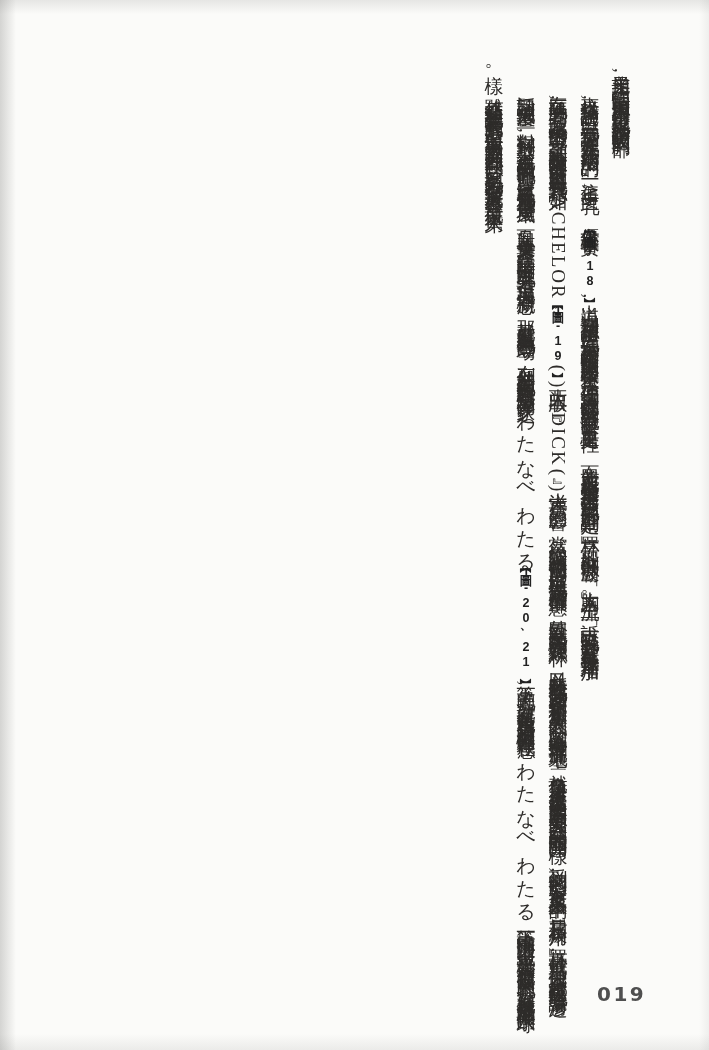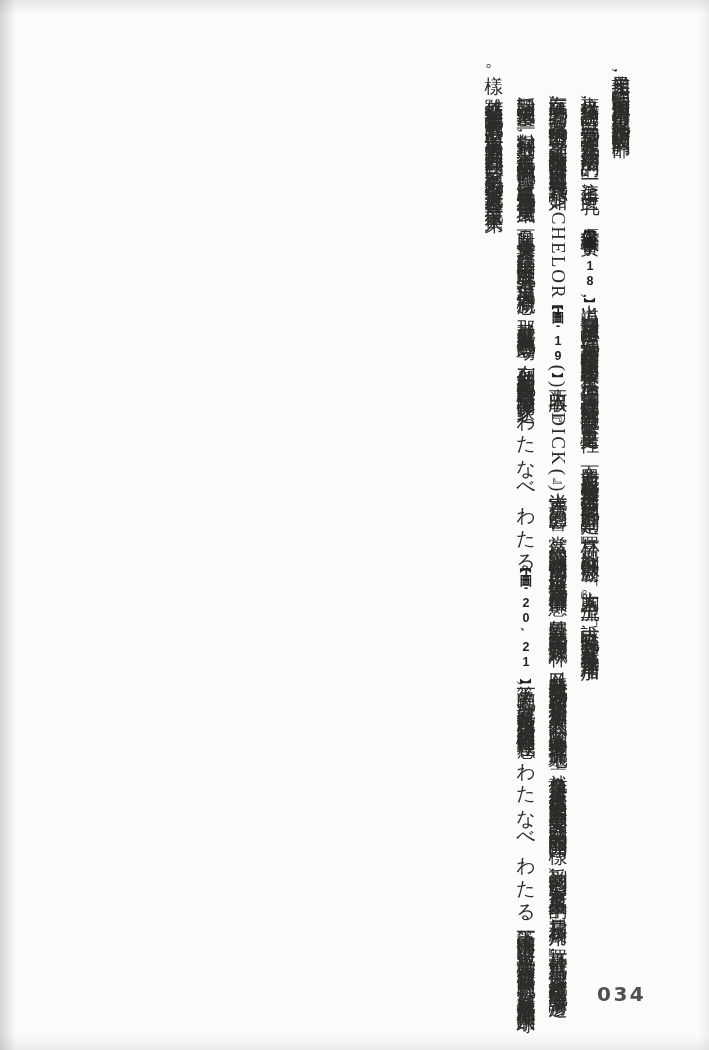--- a/index.html
+++ b/index.html
@@ -72,14 +72,14 @@
 <div class="page">
   <div class="vignette"></div>
 
   <div class="text-area">
       <p class="para"><span class="seg">業界用語,這個時期一般人很少會用「巨乳」來指稱胸圍較大的胸部。</span></p>
       <p class="para indent"><span class="seg">直接從結論說起,「巨乳」這個詞是從一九八九年才成為一般用詞的。這一年,巨乳AV女優松坂季實子</span><span class="figref">【圖1-18】</span><span class="seg">出道,週刊雜誌使用了「巨乳」這個詞來介紹擁有搶眼胸圍的松坂季實子後,才使這個詞一躍成為一般社會的流行字眼(主要是男性)。而先前在成人影視中最常被用來指涉「巨乳」的形容詞則是「D罩杯」,一般社會則以「波霸」、「大胸」為主流。訴求「巨乳」的聲音是從八五年後才逐漸增加。</span></p>
       <p class="para indent"><span class="seg">在巨乳研究者間,認為此現象的出現,是受到了該時期大量從外國引進日本的巨乳寫真雜誌,如『BACHELOR』</span><span class="figref">【圖1-19】</span><span class="seg">(大亞出版)、『DICK』(大洋書房)的影響。當然,從時間上稍微往前回溯,堪稱巨乳偶像元祖的榊原郁惠、外國巨乳女星的先驅安格妮絲・林、以及新時代巨乳偶像的河合奈保子和柏原芳惠等人的人氣,的確是為這波潮流打下了地基。就像是頂著日本人從未見過的巨大胸圍的金髮外國人,開著黑船叩關開國一樣。受到它們的影響,愈來愈多日本的A片和三級片用「D罩杯」當成賣點,使日本全體都被「巨乳盼望論」滲透。</span></p>
       <p class="para indent"><span class="seg">話題回到成人漫畫。對得到解放,被允許自由表現的乳房而言,這波巨乳化風潮就像是一場東風。而且在美少女漫畫界,這段時期除了巨乳之外,還出現另一個新概念。那就是童顏巨乳角色的登場。在列舉初期巨乳作家時絕對不可漏掉的作家之一,わたなべわたる</span><span class="figref">【圖1-20、21】</span><span class="seg">筆下的乳房,就擁有比起角色本身更加搶眼的壓倒性存在感。わたなべわたる筆下輪廓圓滾清晰,感覺光是碰一下就會被彈回來的乳房,簡直就像被灌滿至極限的水球一樣。雖然是非常記號和漫畫式的形狀,但最重要的還是那強烈的存在感;巨乳型角色的存在對於成人漫畫界,就像日本人第</span></p>
     </div>
 
-  <div class="page-number">034</div>
+  <div class="page-number">019</div>
 </div>
 
 </body></html>

